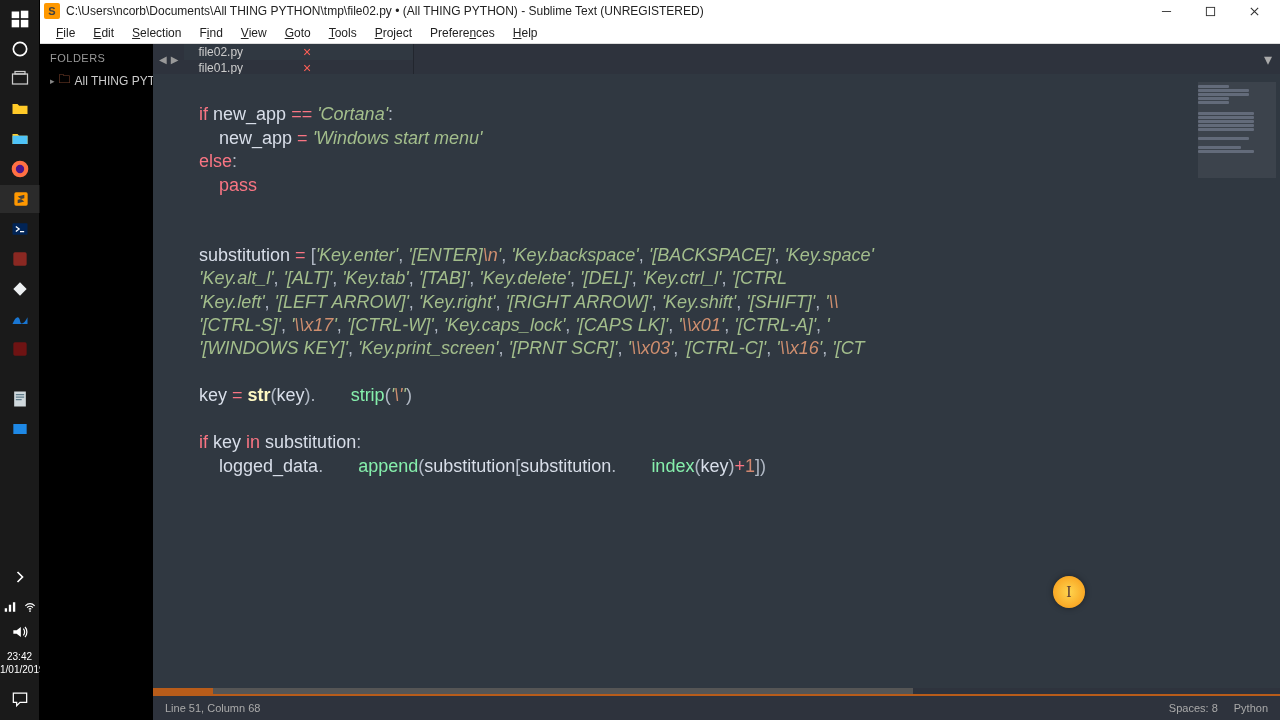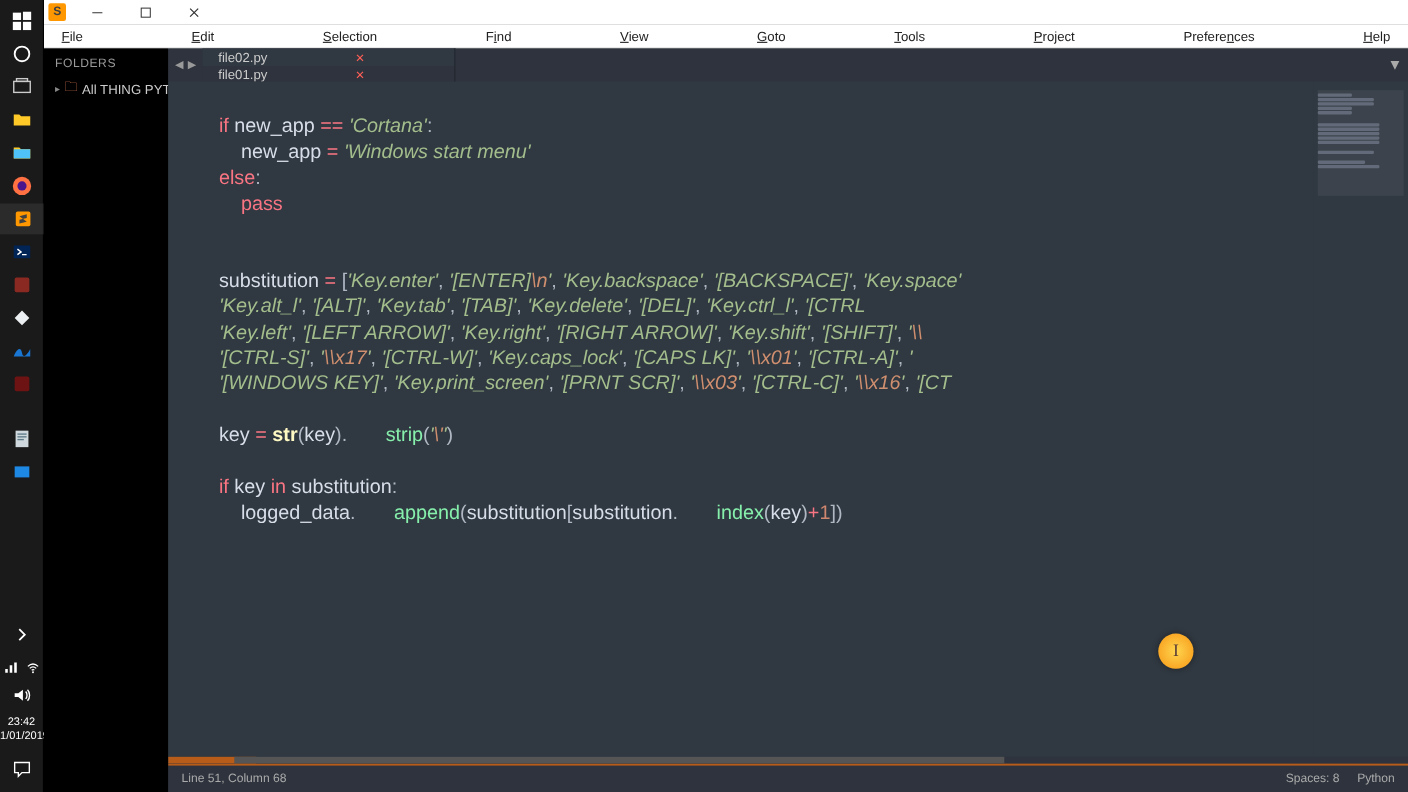--- a/index.html
+++ b/index.html
@@ -35,21 +35,20 @@
 .titlebar-icon span{ color:#414141; font-weight:bold; font-size:11px;}
 .titlebar-text { flex: 1; white-space:nowrap; overflow:hidden;}
 .titlebar-btn { width: 44px; height: 22px; display: flex; align-items: center; justify-content: center; }
 .titlebar-btn svg { width: 11px; height: 11px; stroke: #333; fill: none; }
 
 
 .menubar {
   height: 22px; background: #fff; display: flex; align-items: center;
   padding: 0 8px; gap: 2px; font-size: 12px; color: #222;
   border-bottom: 1px solid #ddd;
-  justify-content: space-between;
 }
 .menubar span { padding: 2px 8px; cursor: pointer; }
 .menubar span u { text-decoration: underline; }
 
 
 .body-row { flex: 1; display: flex; min-height: 0; }
 
 
 .sidebar {
   width: 113px; background: #000000; color: #aaa; font-size: 12px;
@@ -61,21 +60,21 @@
 
 
 .tabrow {
   height: 30px; background: #2e333d; display: flex; align-items: stretch;
 }
 .tab-nav { display: flex; align-items: center; gap: 4px; padding: 0 6px; color: #999; }
 .tab-nav span { font-size:10px; cursor:pointer;}
 .tab {
   display: flex; align-items: center; padding: 0 14px; font-size: 12px;
   color: #ccc; background: #2e333d; border-right: 1px solid #22262e;
-  gap: 80px; position: relative; cursor:pointer;
+  gap: 60px; position: relative; cursor:pointer;
 }
 .tab.active { background: #303841; }
 .tab .close { color: #888; font-size: 14px; }
 .tab .close.dirty { color: #ff5f56; }
 .tab-spacer { flex:1;}
 .tab-menu { width: 24px; display:flex; align-items:center; justify-content:center; color:#aaa;}
 
 
 .editor-wrap { flex: 1; display: flex; position: relative; background: #303841; }
 .editor-scroll { flex:1; overflow:hidden; display:flex;}
@@ -252,20 +251,21 @@
       </div>
     </div>
   </div>
 
   <div class="window">
 
     <div class="titlebar">
       <div class="titlebar-icon">
           <span>S</span>
         </div>
+      <div class="titlebar-text">C:\Users\ncorb\Documents\All THING PYTHON\tmp\file02.py • (All THING PYTHON) - Sublime Text (UNREGISTERED)</div>
       <div class="titlebar-btn">
           <svg viewBox="0 0 12 12">
             <path d="M1 6h10" stroke-width="1"></path>
           </svg>
         </div>
       <div class="titlebar-btn">
           <svg viewBox="0 0 12 12">
             <rect x="1.5" y="1.5" width="9" height="9" stroke-width="1"></rect>
           </svg>
         </div>

